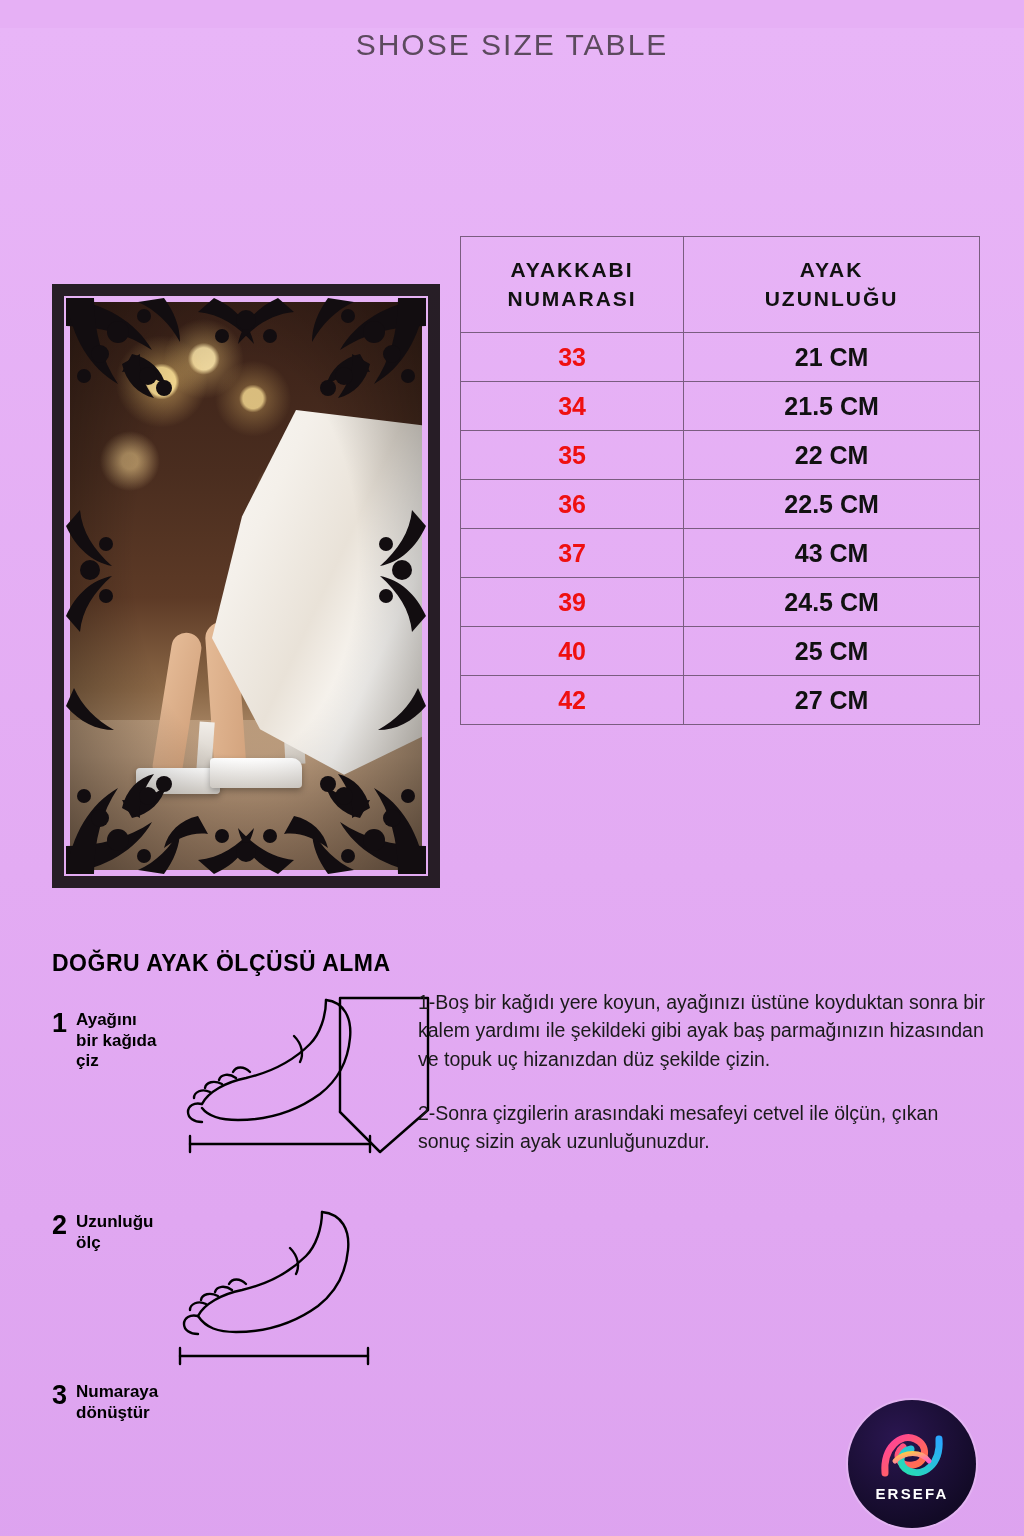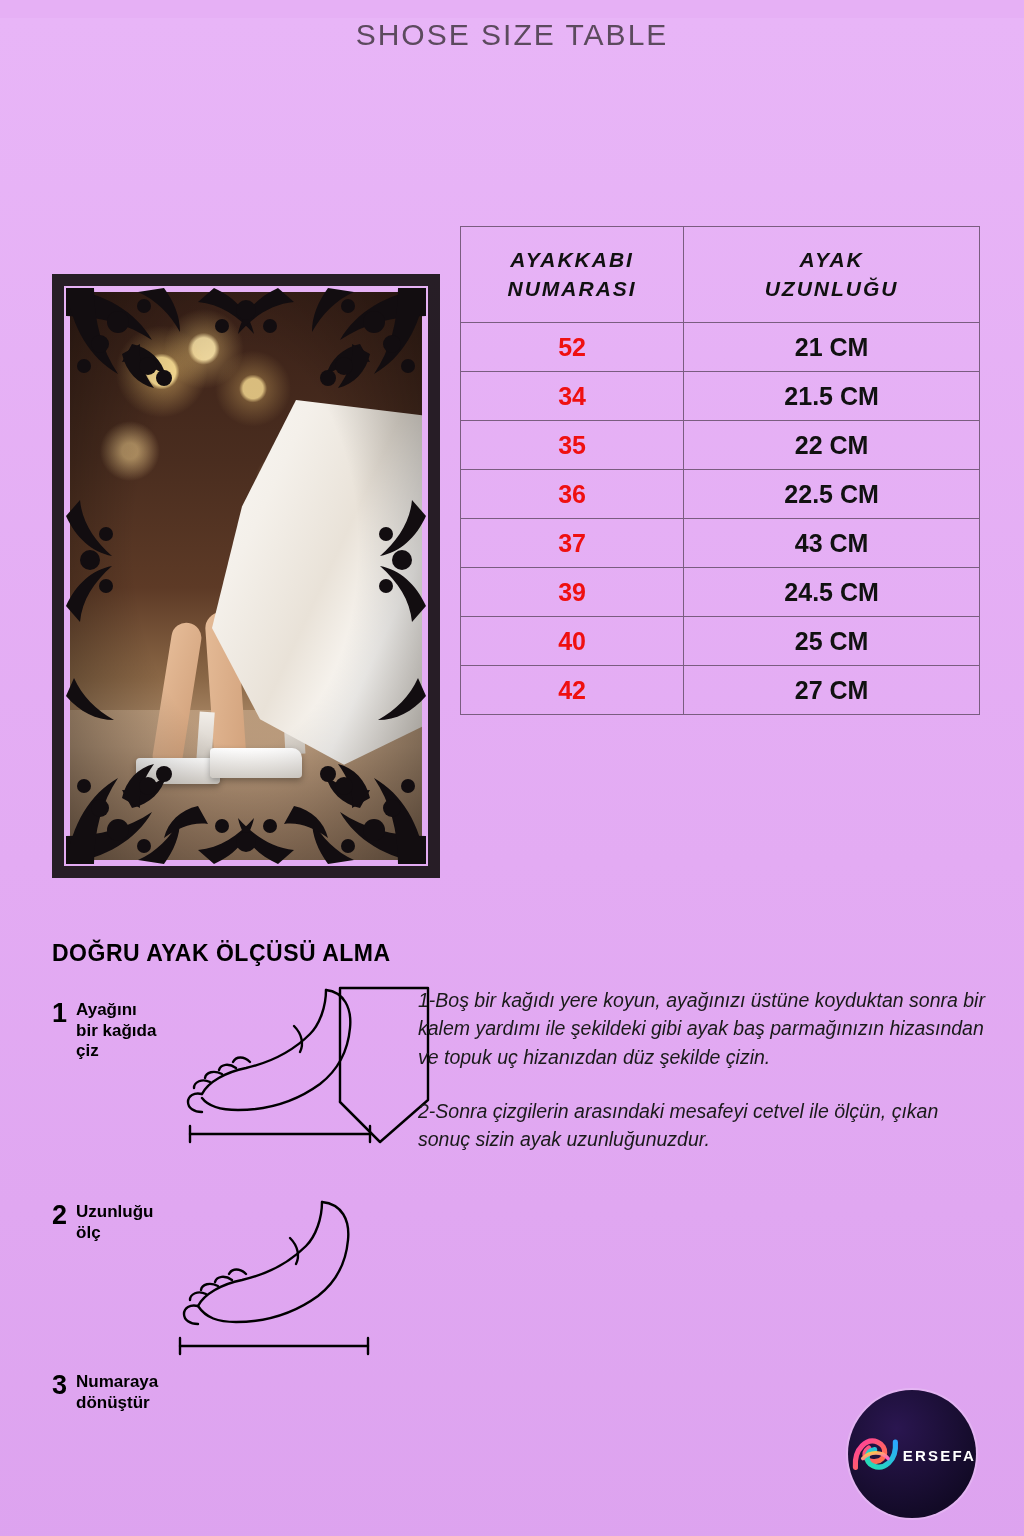--- a/index.html
+++ b/index.html
@@ -25,21 +25,21 @@
     letter-spacing: 1px;
     color: #000;
     padding-top: 40px;
     line-height: 1.1;
   }
   .subtitle {
     text-align: center;
     font-size: 30px;
     color: #5c4a5e;
     letter-spacing: 2px;
-    margin-top: 18px;
+    margin-top: 28px;
     font-weight: 400;
   }
 
   
   .photo-wrap {
     position: absolute;
     left: 44px; top: 248px;
     width: 404px; height: 620px;
   }
   .photo-inner {
@@ -112,21 +112,20 @@
     font-size: 25px;
     font-weight: bold;
     color: #111;
   }
   .size-table th {
     height: 96px;
     font-size: 21px;
     letter-spacing: 2px;
     line-height: 1.35;
     padding: 0 6px;
-    font-style: italic;
   }
   .size-table td.num { color: #ef1010; }
   .size-table col.c1 { width: 43%; }
   .size-table col.c2 { width: 57%; }
 
   
   .measure-head {
     position: absolute;
     left: 52px; top: 922px;
     font-size: 23px;
@@ -151,31 +150,31 @@
 
   
   .instructions {
     position: absolute;
     left: 418px; top: 960px;
     width: 570px;
     font-size: 19.5px;
     color: #1a1a1a;
     line-height: 1.45;
   }
-  .instructions p { margin: 8px 0 26px 0; font-style: italic; }
+  .instructions p { margin: 0 0 26px 0; }
 
   
   .logo {
     position: absolute;
     right: 48px; bottom: 36px;
     width: 128px; height: 128px;
     border-radius: 50%;
     background: radial-gradient(circle at 38% 30%, #2a1650, #120a26 75%);
     box-shadow: 0 0 0 2px rgba(255,255,255,.18);
-    display: flex; 
+    display: flex; flex-direction: column;
     align-items: center; justify-content: center;
   }
   .logo-mark { width: 74px; height: 56px; }
   .logo-text {
     color: #fff; font-size: 15px; font-weight: bold;
     letter-spacing: 2.2px; margin-top: 2px;
   }
 </style>
 </head>
 <body>
@@ -298,21 +297,21 @@
           <div>NUMARASI</div>
         </th>
         <th>
           <div>AYAK</div>
           <div>UZUNLUĞU</div>
         </th>
       </tr>
     </thead>
     <tbody>
       <tr>
-        <td class="num">52</td>
+        <td class="num">33</td>
         <td>21 CM</td>
       </tr>
       <tr>
         <td class="num">34</td>
         <td>21.5 CM</td>
       </tr>
       <tr>
         <td class="num">35</td>
         <td>22 CM</td>
       </tr>

